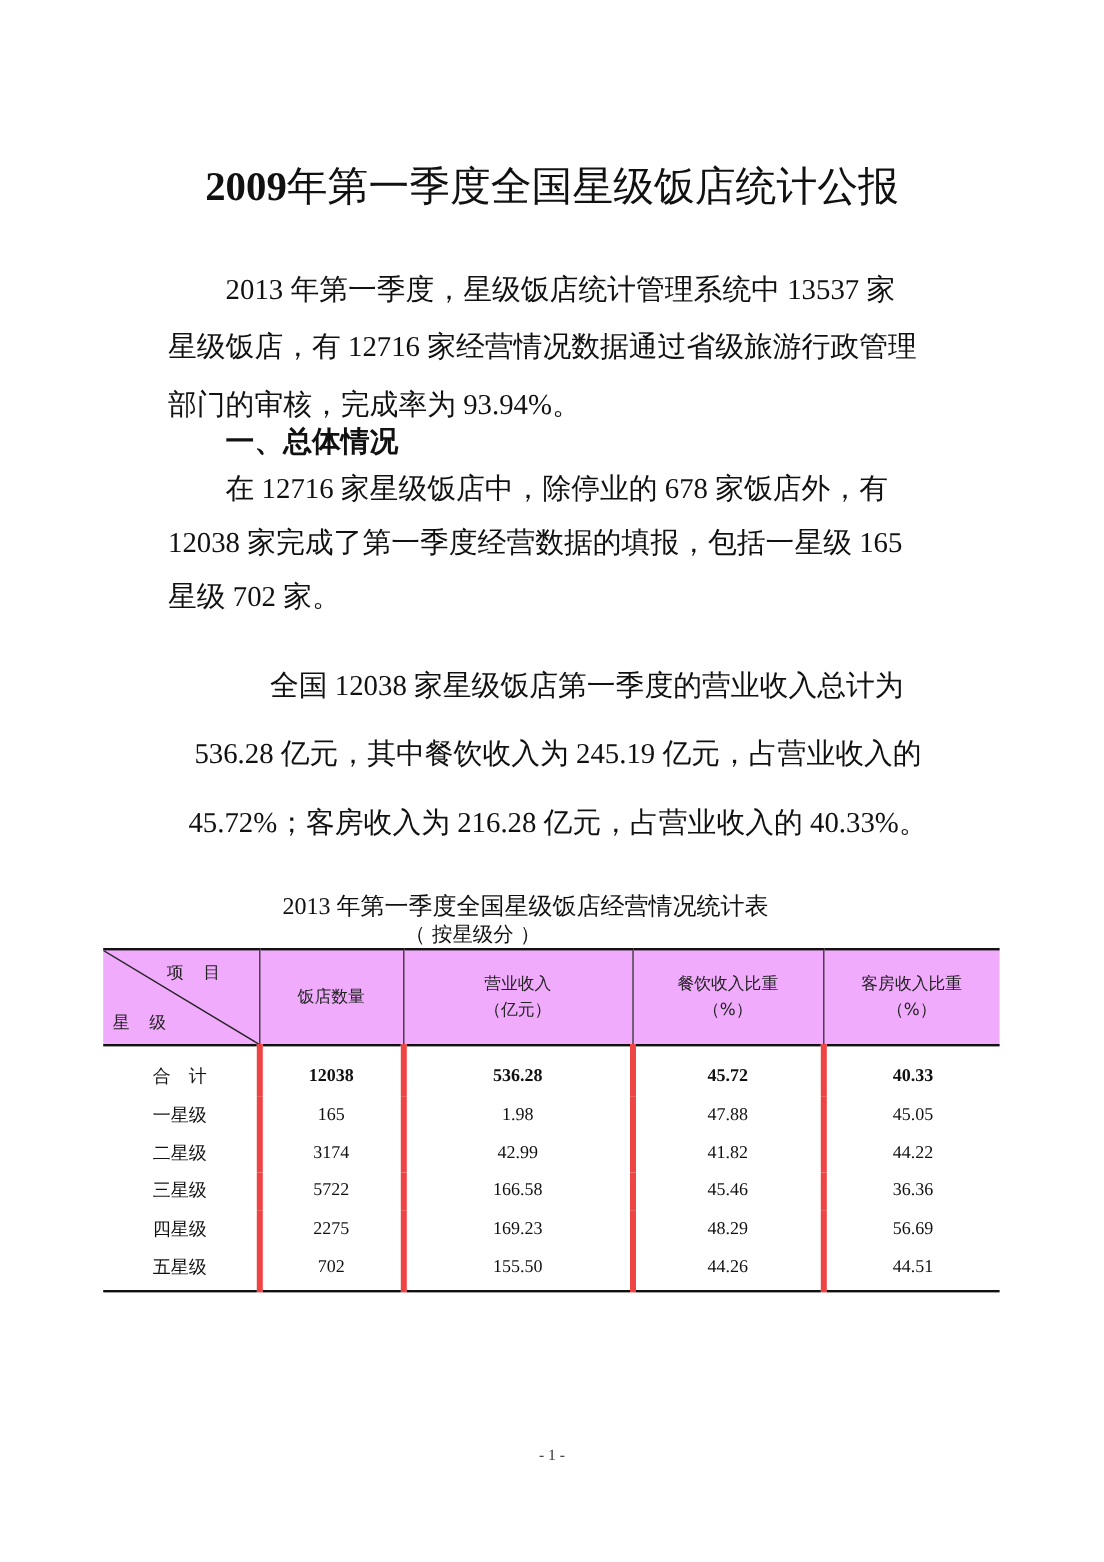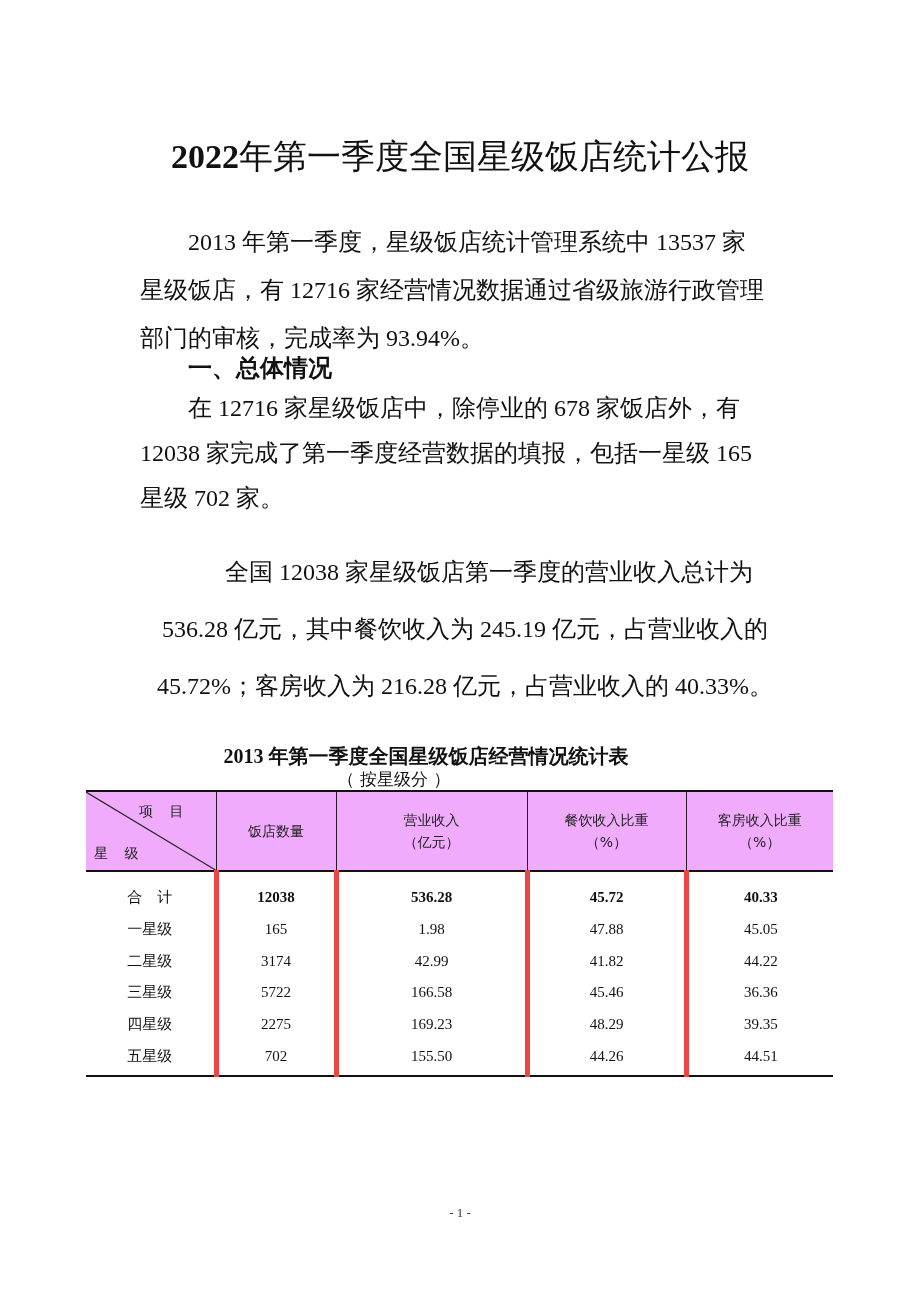--- a/index.html
+++ b/index.html
@@ -8,22 +8,22 @@
   .title { position:absolute; top:132px; left:0; width:920px; text-align:center;
            font-size:34px; line-height:50px; }
   .title .num { font-weight:bold; }
   .para { position:absolute; left:140px; width:650px; font-size:24px; }
   .para p { margin:0; white-space:nowrap; }
   .p1 { top:218px; line-height:48px; }
   .h1 { position:absolute; top:348px; left:188px; font-size:24px; font-weight:bold;
         font-family:"DejaVu Sans","Liberation Sans",sans-serif; line-height:40px; }
   .p2 { top:386px; line-height:45px; }
   .p3 { top:544px; line-height:57px;text-align:center; }
-  .ttitle { position:absolute; top:742px; left:0; width:852px; text-align:center;
-            font-size:20px; font-weight:bold; line-height:28px; }
+  .ttitle { position:absolute; top:742px; left:12px; width:852px; text-align:center;
+            font-size:20px; font-weight:normal; line-height:28px; }
   .tsub { position:absolute; top:768px; left:0; width:788px; text-align:center;
           font-size:17px; font-family:"DejaVu Sans","Liberation Sans",sans-serif; line-height:22px; }
   table.stats { position:absolute; top:790px; left:86px; width:747px; border-collapse:collapse;
                 table-layout:fixed; font-size:15px; }
   table.stats col.c0 { width:130px; } table.stats col.c1 { width:120px; }
   table.stats col.c2 { width:191px; } table.stats col.c3 { width:159px; } table.stats col.c4 { width:147px; }
   table.stats thead tr { height:80px; background:#f0abfc; }
   table.stats thead th { font-weight:normal; border-left:1px solid #222; text-align:center;
         font-family:"DejaVu Sans","Liberation Sans",sans-serif; font-size:14px; line-height:22px; color:#222;
         border-top:2px solid #111; border-bottom:2px solid #111; }
@@ -34,21 +34,21 @@
   table.stats tbody tr.total td { font-weight:bold; }
   table.stats tbody tr:last-child td { border-bottom:2px solid #111; padding-bottom:3px; }
   .diag { position:absolute; left:0; top:0; width:100%; height:100%; }
   .corner-top { position:absolute; right:26px; top:8px; letter-spacing:6px; }
   .corner-bot { position:absolute; left:8px; bottom:6px; letter-spacing:6px; }
   .pageno { position:absolute; top:1205px; left:0; width:920px; text-align:center; font-size:13px; color:#333; }
 </style>
 </head>
 <body>
 
-<div class="title"><span class="num">2022</span><span>年第一季度全国星级饭店统计公报</span></div>
+<div class="title"><span class="num">2009</span><span>年第一季度全国星级饭店统计公报</span></div>
 
 <div class="para p1">
   <p>　　2013 年第一季度，星级饭店统计管理系统中 13537 家</p>
   <p>星级饭店，有 12716 家经营情况数据通过省级旅游行政管理</p>
   <p>部门的审核，完成率为 93.94%。</p>
 </div>
 
 <div class="h1">一、总体情况</div>
 
 <div class="para p2">
@@ -127,21 +127,21 @@
       <td>5722</td>
       <td>166.58</td>
       <td>45.46</td>
       <td>36.36</td>
     </tr>
     <tr>
       <td>四星级</td>
       <td>2275</td>
       <td>169.23</td>
       <td>48.29</td>
-      <td>39.35</td>
+      <td>56.69</td>
     </tr>
     <tr>
       <td>五星级</td>
       <td>702</td>
       <td>155.50</td>
       <td>44.26</td>
       <td>44.51</td>
     </tr>
   </tbody>
 </table>

